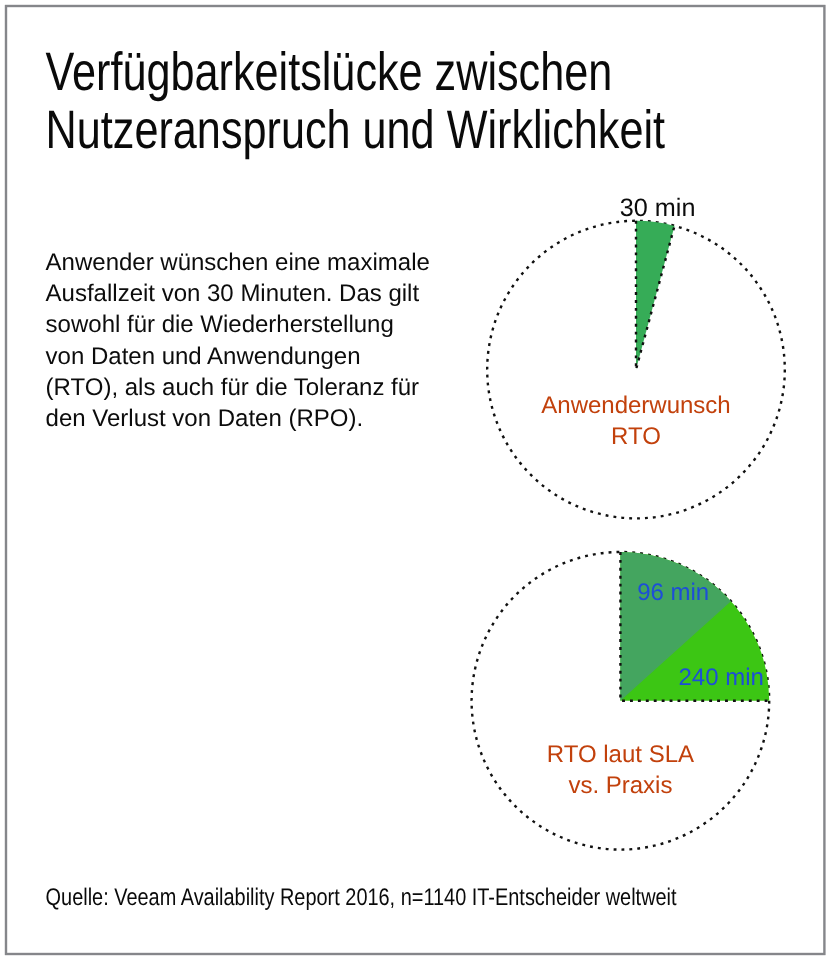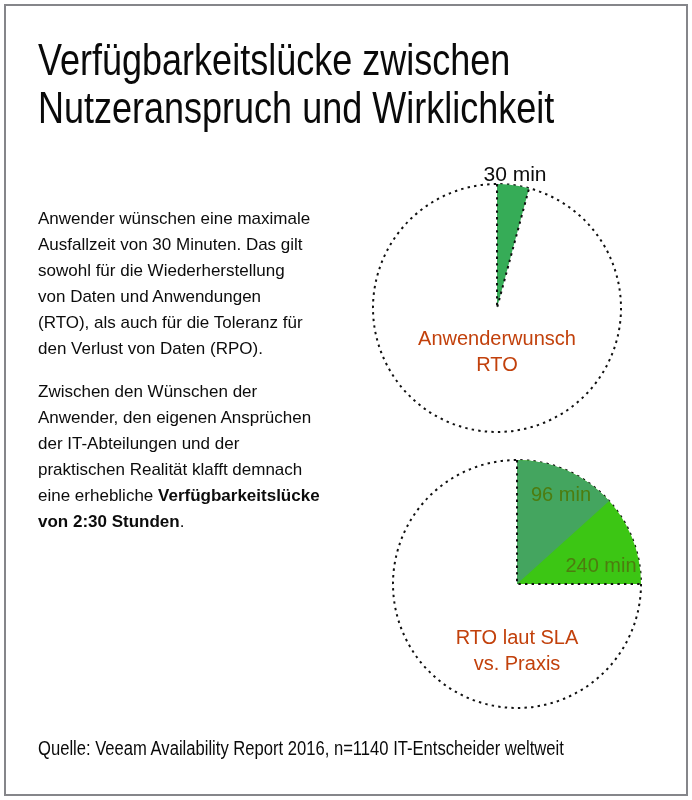--- a/index.html
+++ b/index.html
@@ -1,36 +1,36 @@
 <!DOCTYPE html>
 <html><head>
 <meta charset="utf-8">
 <style>
   html,body{margin:0;padding:0;background:#fff;}
   .canvas{position:relative;width:692px;height:800px;background:#ffffff;overflow:hidden;
           font-family:"Liberation Sans",sans-serif;color:#000;border-radius:13px;}
   .frame{position:absolute;inset:4px;border:2px solid #85868a;pointer-events:none;}
   .title{position:absolute;left:38px;top:36px;margin:0;font-size:45px;line-height:48px;
          font-weight:400;white-space:pre;transform:scaleX(.8);transform-origin:0 0;color:#0a0a0a;}
-  .body-text{position:absolute;left:38px;top:206px;width:365px;font-size:17px;line-height:26px;color:#0c0c0c;}
+  .body-text{position:absolute;left:38px;top:206px;width:365px;font-size:20px;line-height:26px;color:#0c0c0c;}
   .body-text p{margin:0 0 17px 0;white-space:pre;}
   .body-text strong{font-weight:bold;}
   .chart{position:absolute;width:254px;}
-  .chart1{left:370px;top:154px;height:302px;}
+  .chart1{left:403px;top:154px;height:302px;}
   .chart2{left:390px;top:457px;height:262px;}
   .pie-svg{position:absolute;left:0;width:254px;height:254px;}
   .chart1 .pie-svg{top:27px;}
   .chart2 .pie-svg{top:0;}
   .pie-top-label{position:absolute;top:8px;left:18px;width:254px;text-align:center;
                  font-size:21px;line-height:24px;color:#0c0c0c;}
   .pie-center-label{position:absolute;left:0;width:254px;text-align:center;font-size:20px;
                     line-height:26px;white-space:pre-line;color:#c2410c;}
   .chart1 .pie-center-label{top:171px;}
-  .chart2 .pie-center-label{top:159px;margin-top:8px;}
-  .slice-label{position:absolute;font-size:20px;line-height:26px;text-align:center;color:#4d7c0f;}
+  .chart2 .pie-center-label{top:159px;}
+  .slice-label{position:absolute;font-size:20px;line-height:26px;text-align:center;color:#1d4ed8;}
   .label-96{left:106px;top:24px;width:130px;}
   .label-180{left:141px;top:95px;width:140px;}
   .source{position:absolute;left:38px;top:736px;font-size:20px;line-height:24px;white-space:pre;
           transform:scaleX(.83);transform-origin:0 0;color:#0a0a0a;}
 </style>
 </head>
 <body>
 
 <div class="canvas">
   <div class="frame"></div>
@@ -38,26 +38,20 @@
   <h1 class="title">Verfügbarkeitslücke zwischen
 Nutzeranspruch und Wirklichkeit</h1>
 
   <div class="body-text">
     <p>Anwender wünschen eine maximale
 Ausfallzeit von 30 Minuten. Das gilt
 sowohl für die Wiederherstellung
 von Daten und Anwendungen
 (RTO), als auch für die Toleranz für
 den Verlust von Daten (RPO).</p>
-    <p><span>Zwischen den Wünschen der
-Anwender, den eigenen Ansprüchen
-der IT-Abteilungen und der
-praktischen Realität klafft demnach
-eine erhebliche </span><strong>Verfügbarkeitslücke
-von 2:30 Stunden</strong><span>.</span></p>
   </div>
 
   <div class="chart chart1">
     <div class="pie-top-label">30 min</div>
     <div class="pie-svg"><svg viewBox="0 0 254 254" width="254" height="254">
           <circle cx="127" cy="127" r="124" fill="none" stroke="#111111" stroke-width="2" stroke-dasharray="2.4 4.2"></circle>
           <path d="M 127 127 L 127.00 3.00 A 124 124 0 0 1 159.09 7.23 Z" fill="#36ac57"></path>
           <path d="M 127.00 3.00 L 127 127 L 159.09 7.23" fill="none" stroke="#111111" stroke-width="2" stroke-dasharray="2.4 4.2"></path>
         </svg></div>
     <div class="pie-center-label">Anwenderwunsch

